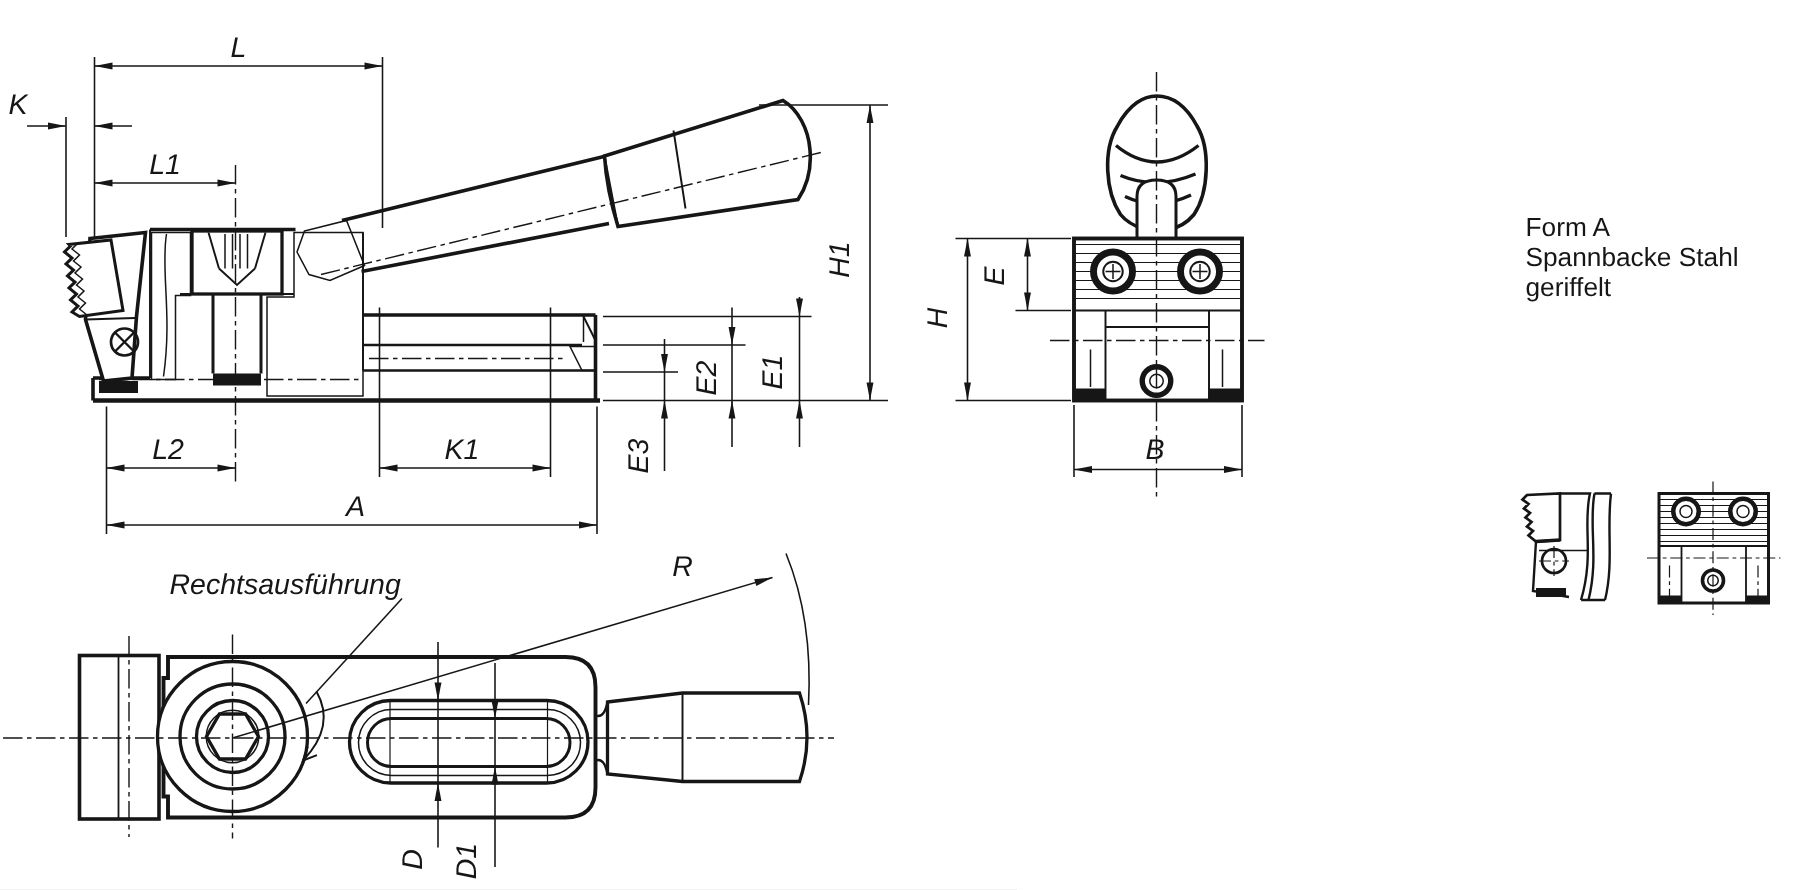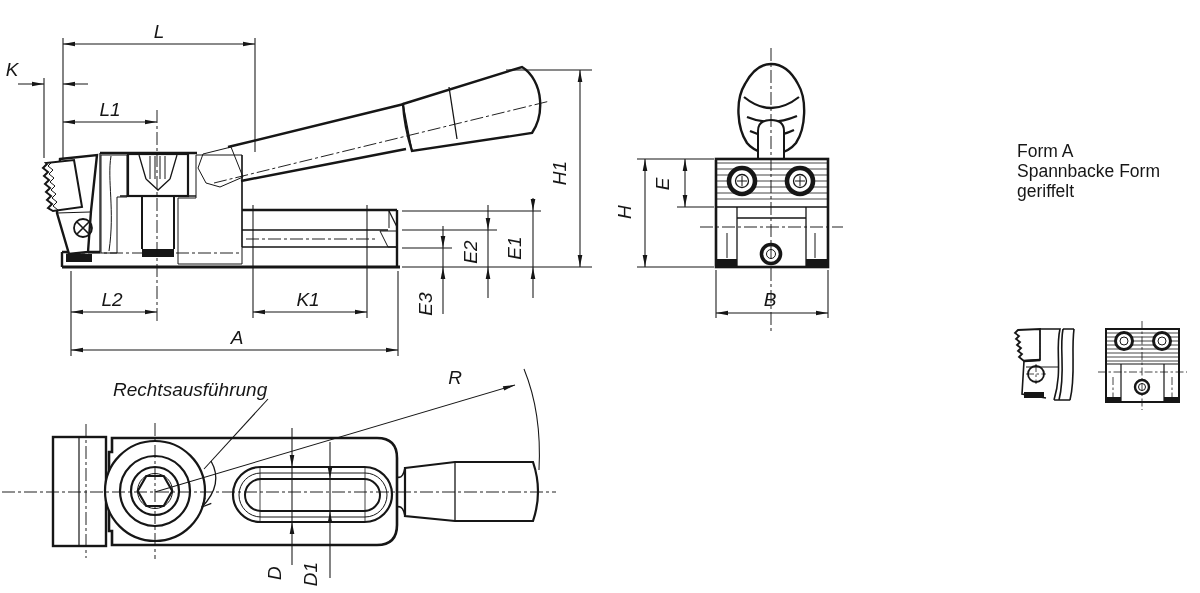--- a/index.html
+++ b/index.html
@@ -271,16 +271,16 @@
     <circle cx="1142" cy="387" r="7" class="wht" stroke-width="2.4"></circle>
     <circle cx="1142" cy="387" r="3.5" class="w1"></circle>
     <rect x="1106" y="397" width="15" height="5" class="fillink"></rect>
     <rect x="1164" y="397" width="15" height="5" class="fillink"></rect>
     <path class="cls" d="M1142,321 V410 M1098,372 H1187 M1113,377 V403 M1172,377 V403"></path>
   </g>
 </svg>
 
 <div class="note">
   <div>Form A</div>
-  <div>Spannbacke Form</div>
+  <div>Spannbacke Stahl</div>
   <div>geriffelt</div>
 </div>
 </div>
 
 </body></html>

